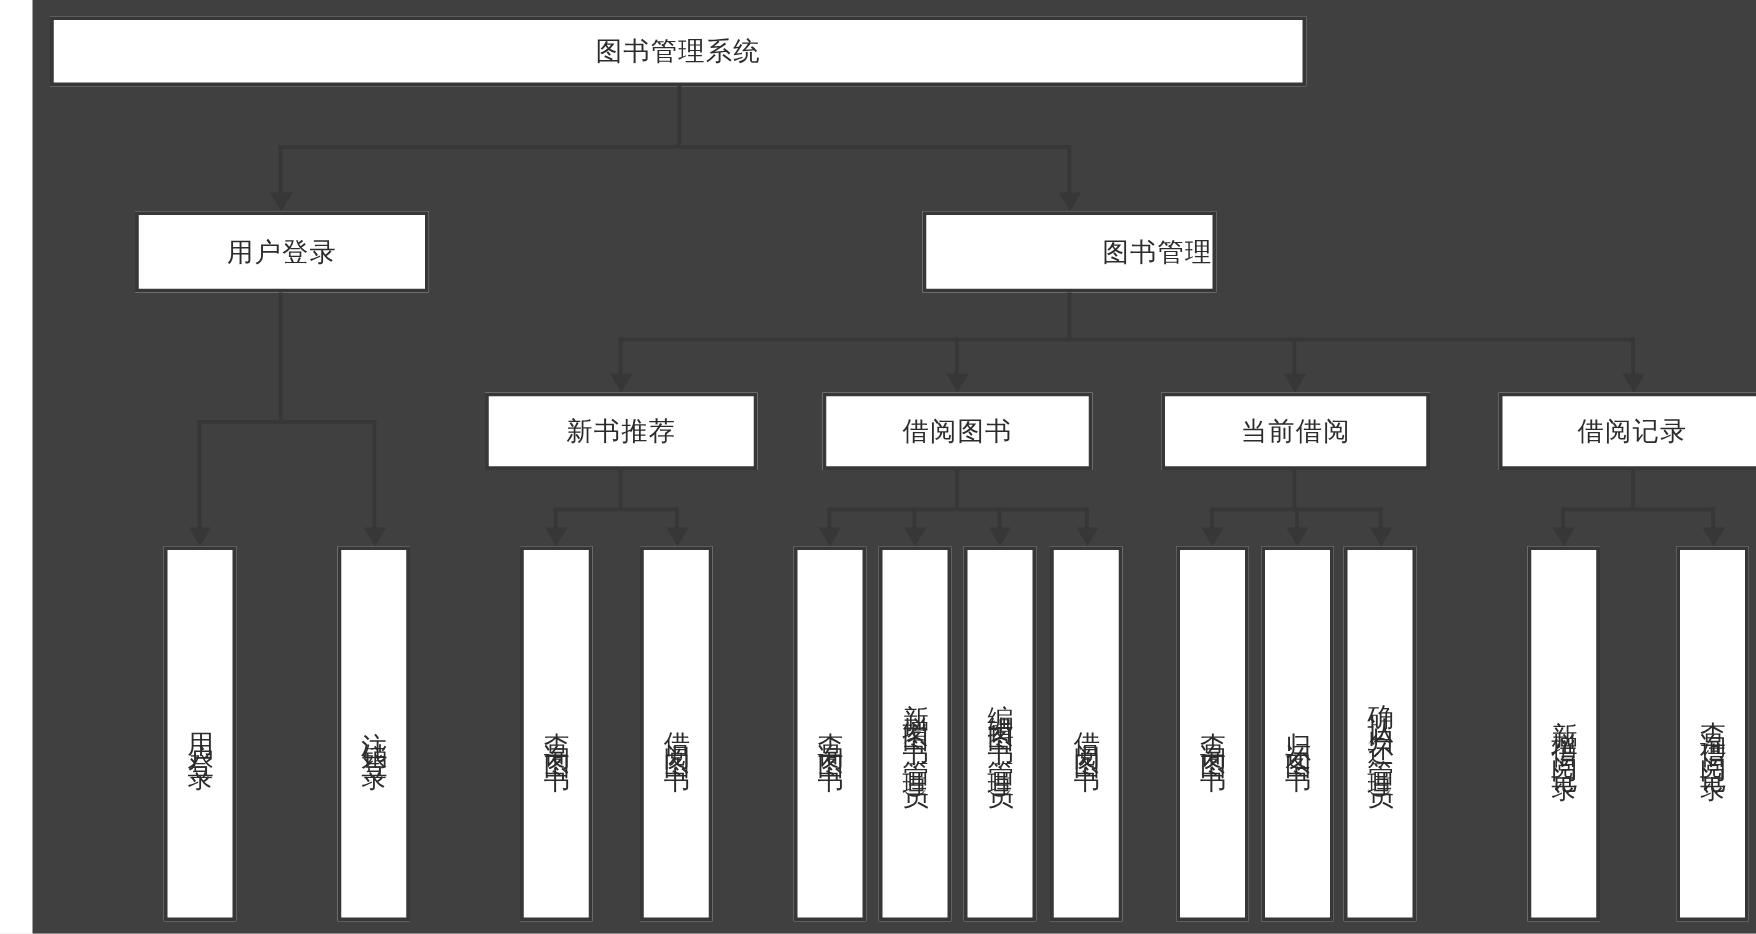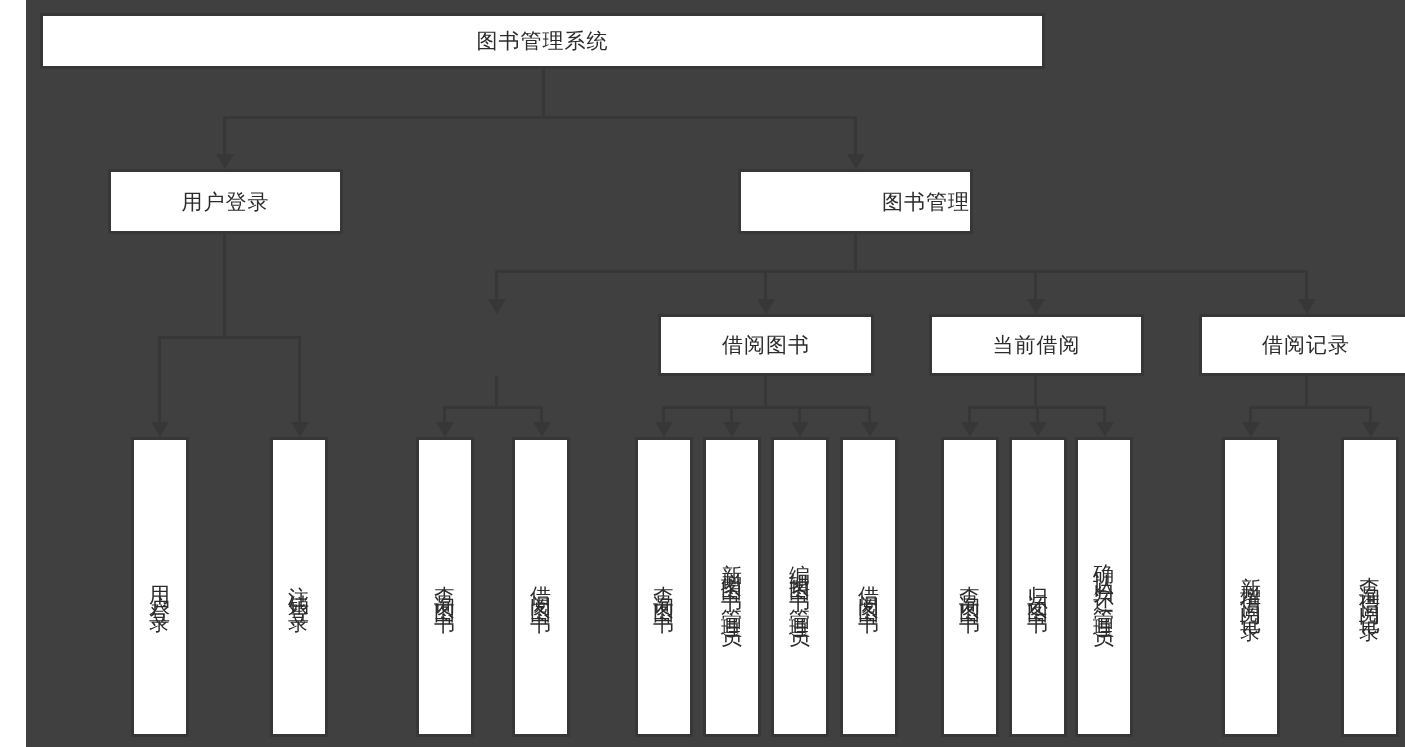--- a/index.html
+++ b/index.html
@@ -74,20 +74,23 @@
     <span>图书管理系统</span>
   </div>
 
   <div class="box" id="b-userlogin">
     <span>用户登录</span>
   </div>
   <div class="box" id="b-bookmgmt">
     <span>图书管理</span>
   </div>
 
+  <div class="box" id="b-newbook">
+    <span>新书推荐</span>
+  </div>
   <div class="box" id="b-borrow">
     <span>借阅图书</span>
   </div>
   <div class="box" id="b-current">
     <span>当前借阅</span>
   </div>
   <div class="box" id="b-records">
     <span>借阅记录</span>
   </div>
 

